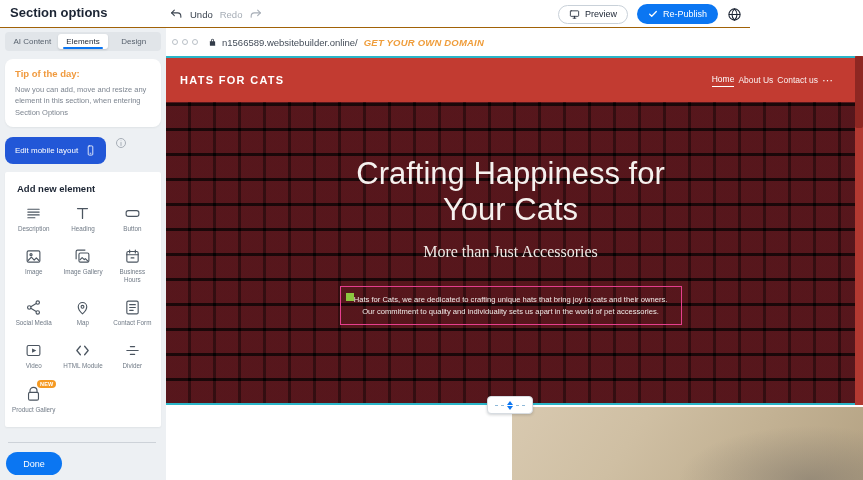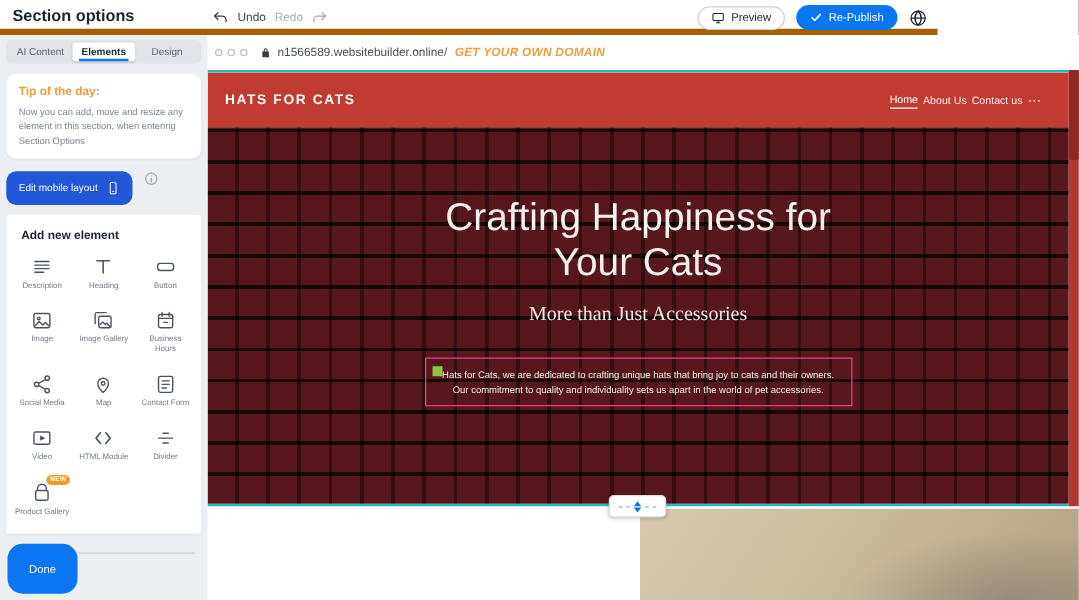--- a/index.html
+++ b/index.html
@@ -2,39 +2,39 @@
 <html><head>
 <meta charset="utf-8">
 <style>
   * { margin:0; padding:0; box-sizing:border-box; font-family:"Liberation Sans", sans-serif; }
   html,body { width:863px; height:480px; }
   body { position:relative; overflow:hidden; background:#fff; }
   svg { display:block; }
 
   
   .topbar { position:absolute; top:0; left:0; width:750px; height:28px; background:#fff;
-            border-bottom:5px solid #a16207; z-index:30;padding-left:40px; }
+            border-bottom:1px solid #a16207; z-index:30;padding-left:40px; }
   .topbar-title { position:absolute; left:10px; top:5px; font-size:13px; font-weight:bold; color:#1b2433; }
   .history { position:absolute; left:170px; top:0; height:28px; display:flex; align-items:center; gap:7px; }
   .hist-label { font-size:9.5px; color:#39424e; }
   .hist-label.disabled { color:#a6adb6; }
   .icon-undo { color:#39424e; } .icon-redo { color:#a6adb6; }
   .actions { position:absolute; right:8px; top:0; height:28px; display:flex; align-items:center; gap:9px; }
   .btn-preview { display:flex; align-items:center; gap:5px; height:19px; padding:0 10px;
                  border:1px solid #c9d1d9; border-radius:10px; background:#fff; font-size:9px; color:#1b2433; cursor:pointer; }
   .btn-republish { display:flex; align-items:center; gap:5px; height:20px; padding:0 11px;
                    border:none; border-radius:11px; background:#0b76f2; color:#fff; font-size:9px; cursor:pointer; }
   .globe { color:#1b2433; }
 
   
   .sidebar { position:absolute; top:28px; left:0; width:166px; bottom:0; background:#edf0f3; z-index:20; }
   .tabs { margin:4px 5px 0 5px; height:19px; background:#e1e5e9; border-radius:4px; display:flex; padding:2px; }
   .tab { flex:1; display:flex; align-items:center; justify-content:center; font-size:8px; color:#58626e;
          border-radius:3px; position:relative; cursor:pointer; }
-  .tab.active { background:#fff; color:#1b2433; font-weight:bold; box-shadow:0 1px 2px rgba(20,30,40,.15); }
+  .tab.active { background:#fff; color:#1b2433; font-weight:normal; box-shadow:0 1px 2px rgba(20,30,40,.15); }
   .tab.active::after { content:""; position:absolute; left:5px; right:5px; bottom:0; height:2px; background:#0b76f2; border-radius:1px; }
 
   .tip-card { margin:8px 5px 0 5px; background:#fff; border-radius:8px; padding:9px 10px; box-shadow:0 1px 2px rgba(20,30,40,.06); }
   .tip-heading { font-size:9.5px; font-weight:bold; color:#f09a3e; margin-bottom:5px; }
   .tip-body { font-size:7.5px; color:#7d8590; line-height:1.5; }
 
   .mobile-row { margin:10px 5px 0 5px; display:flex; gap:9px; }
   .btn-mobile { display:flex; align-items:center; gap:7px; background:#2257d7; color:#fff; border:none;
                 border-radius:8px; padding:8px 10px; font-size:8px; cursor:pointer; }
   .info-icon { color:#a7aeb7; }
@@ -42,21 +42,21 @@
   .add-card { margin:8px 5px 0 5px; background:#fff; border-radius:2px; padding:11px 4px 13px 4px; box-shadow:0 1px 2px rgba(20,30,40,.06); }
   .add-heading { font-size:9.5px; font-weight:bold; color:#1b2433; margin:0 0 11px 8px; }
   .el-grid { display:grid; grid-template-columns:repeat(3,1fr); row-gap:15px; }
   .el-item { display:flex; flex-direction:column; align-items:center; gap:3px; cursor:pointer; position:relative; }
   .el-icon { color:#4b5560; height:17px; }
   .el-label { font-size:6.3px; color:#707a86; text-align:center; line-height:1.3; max-width:44px; }
   .new-badge { position:absolute; top:-6px; left:28px; background:#f59a23; color:#fff; font-size:5.5px; font-weight:bold;
                padding:1px 3px; border-radius:5px; letter-spacing:.2px; }
 
   .sidebar-divider { position:absolute; left:8px; right:10px; bottom:37px; border-top:1px solid #cdd2d8; }
-  .btn-done { position:absolute; left:6px; bottom:5px; width:56px; height:40px; background:#0b76f2; color:#fff;
+  .btn-done { position:absolute; left:6px; bottom:5px; width:56px; height:23px; background:#0b76f2; color:#fff;
               border:none; border-radius:12px; font-size:9px; cursor:pointer; }
 
   
   .main { position:absolute; top:28px; left:166px; right:0; bottom:0; background:#fff; }
   .browser-bar { position:absolute; top:0; left:0; right:0; height:28px; background:#fff; display:flex; align-items:center; padding-left:6px; }
   .win-dot { width:6px; height:6px; border:1px solid #b9c0c7; border-radius:50%; margin-right:4px; }
   .lock { color:#333c49; margin:0 5px 0 6px; }
   .url { font-size:9.5px; color:#444d59; }
   .domain-cta { font-size:9.5px; font-weight:bold; color:#ef9d3b; margin-left:6px; letter-spacing:.2px; cursor:pointer;font-style:italic; }
 

